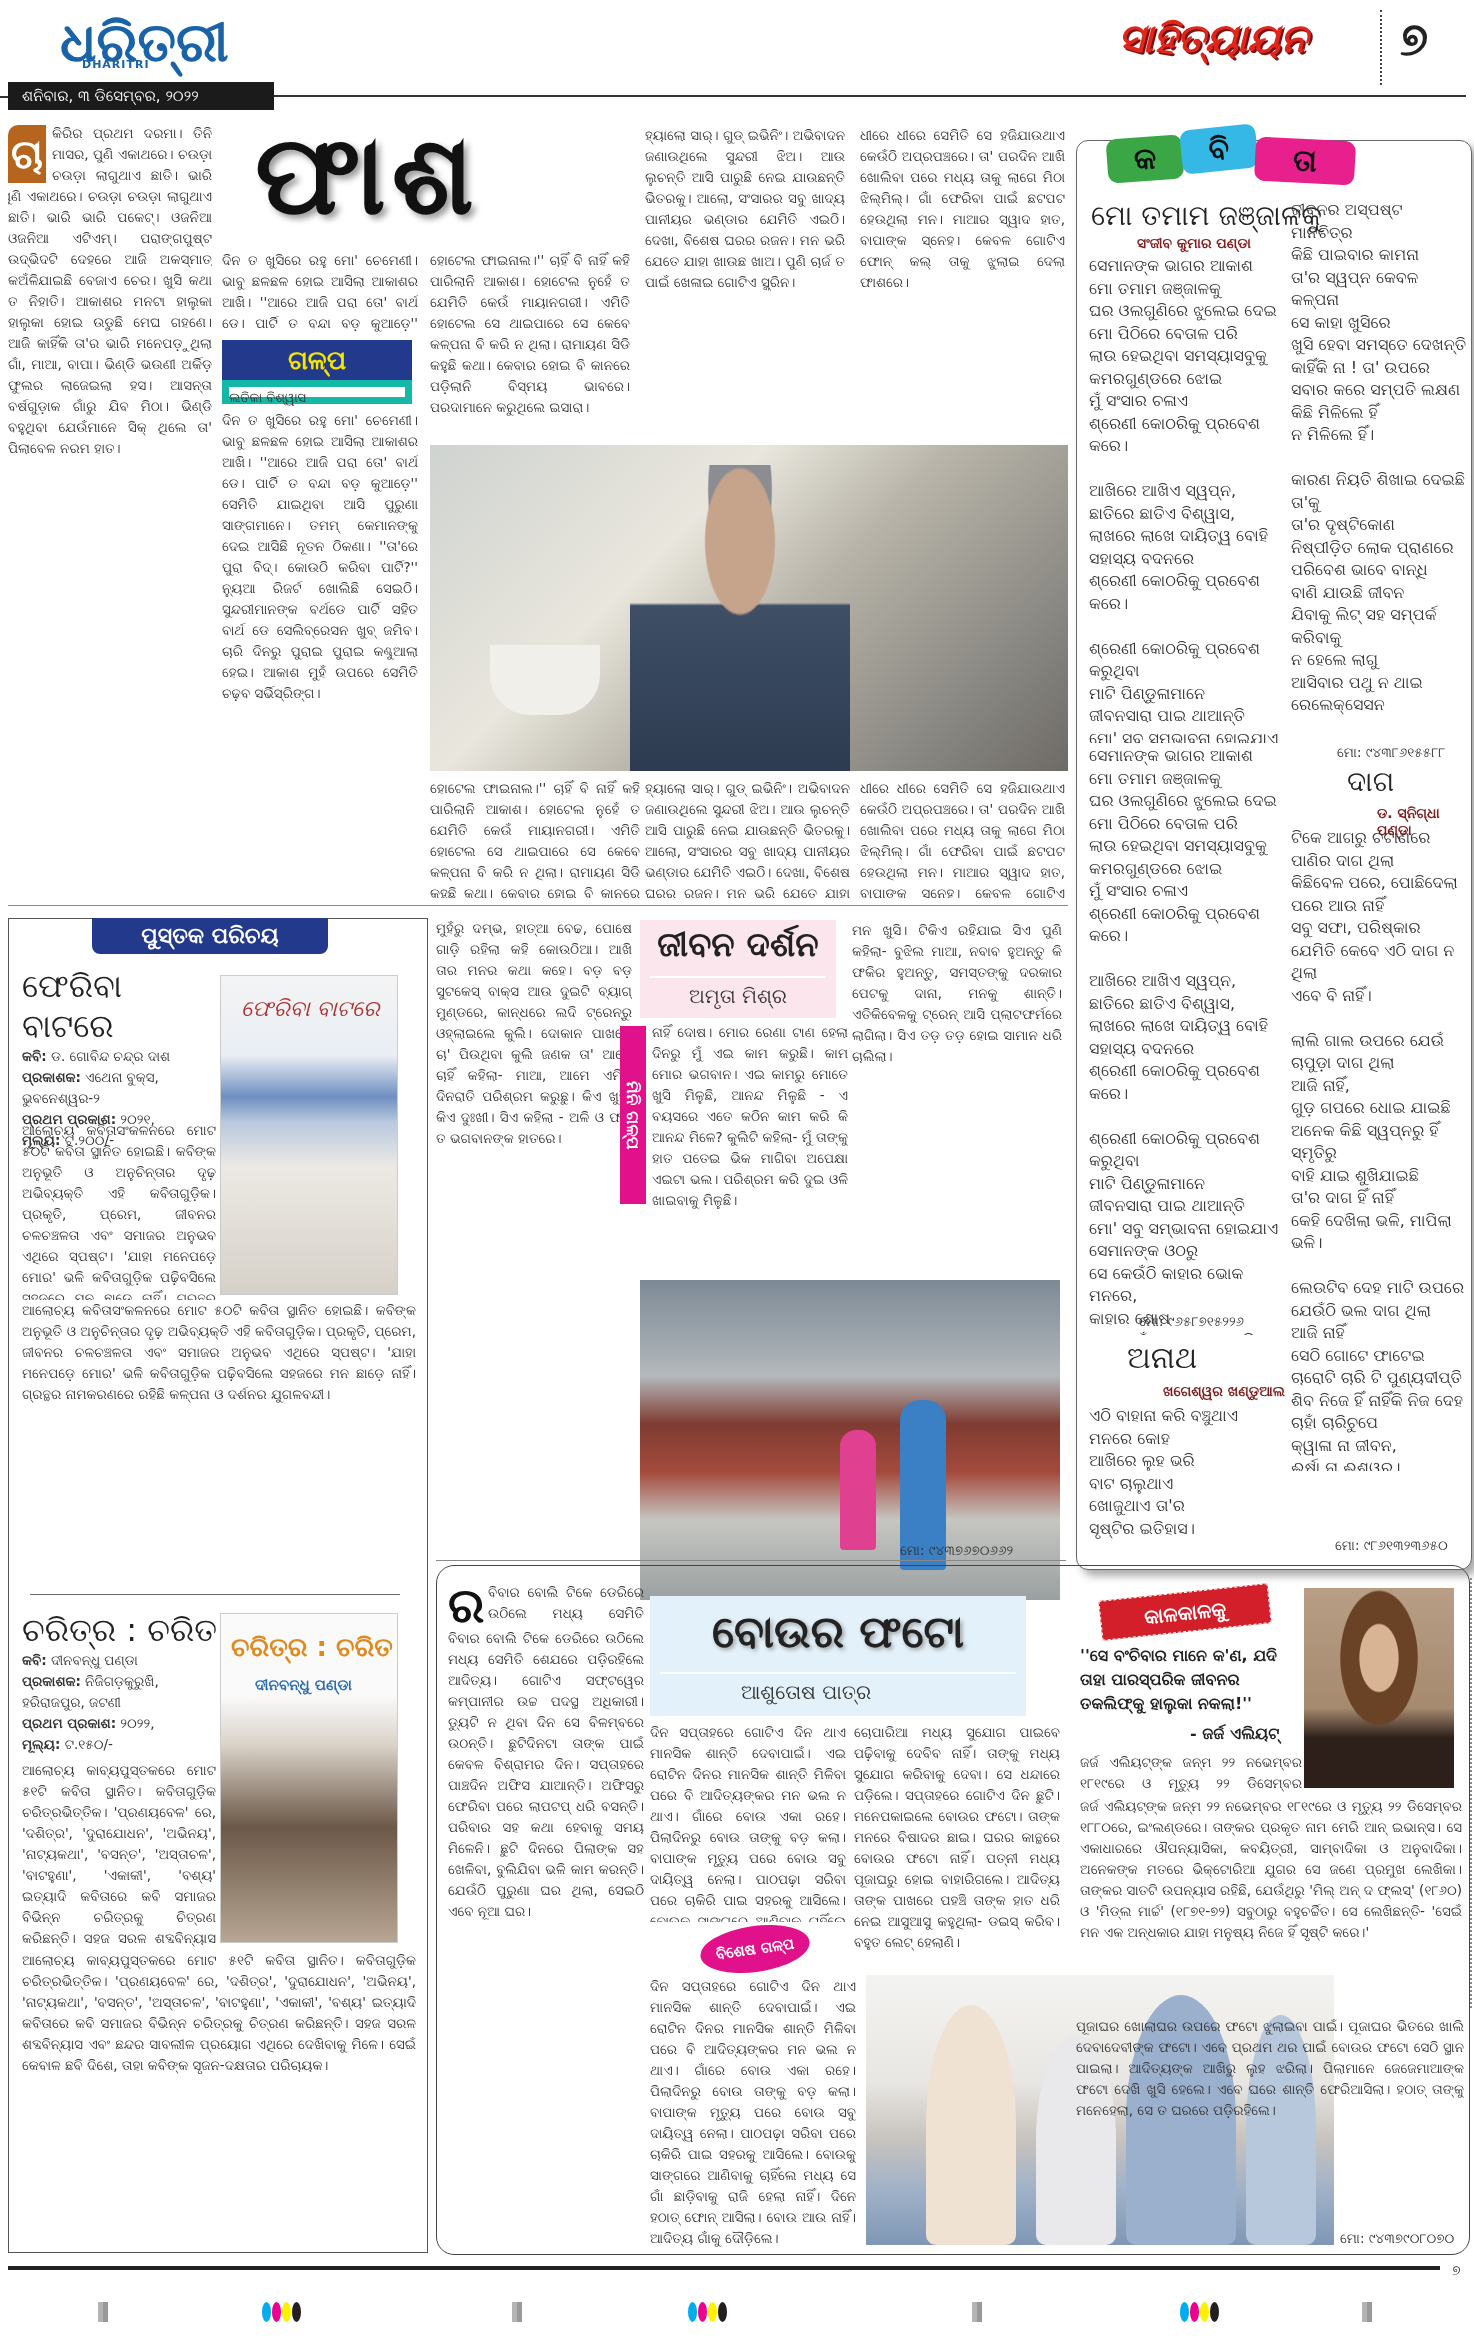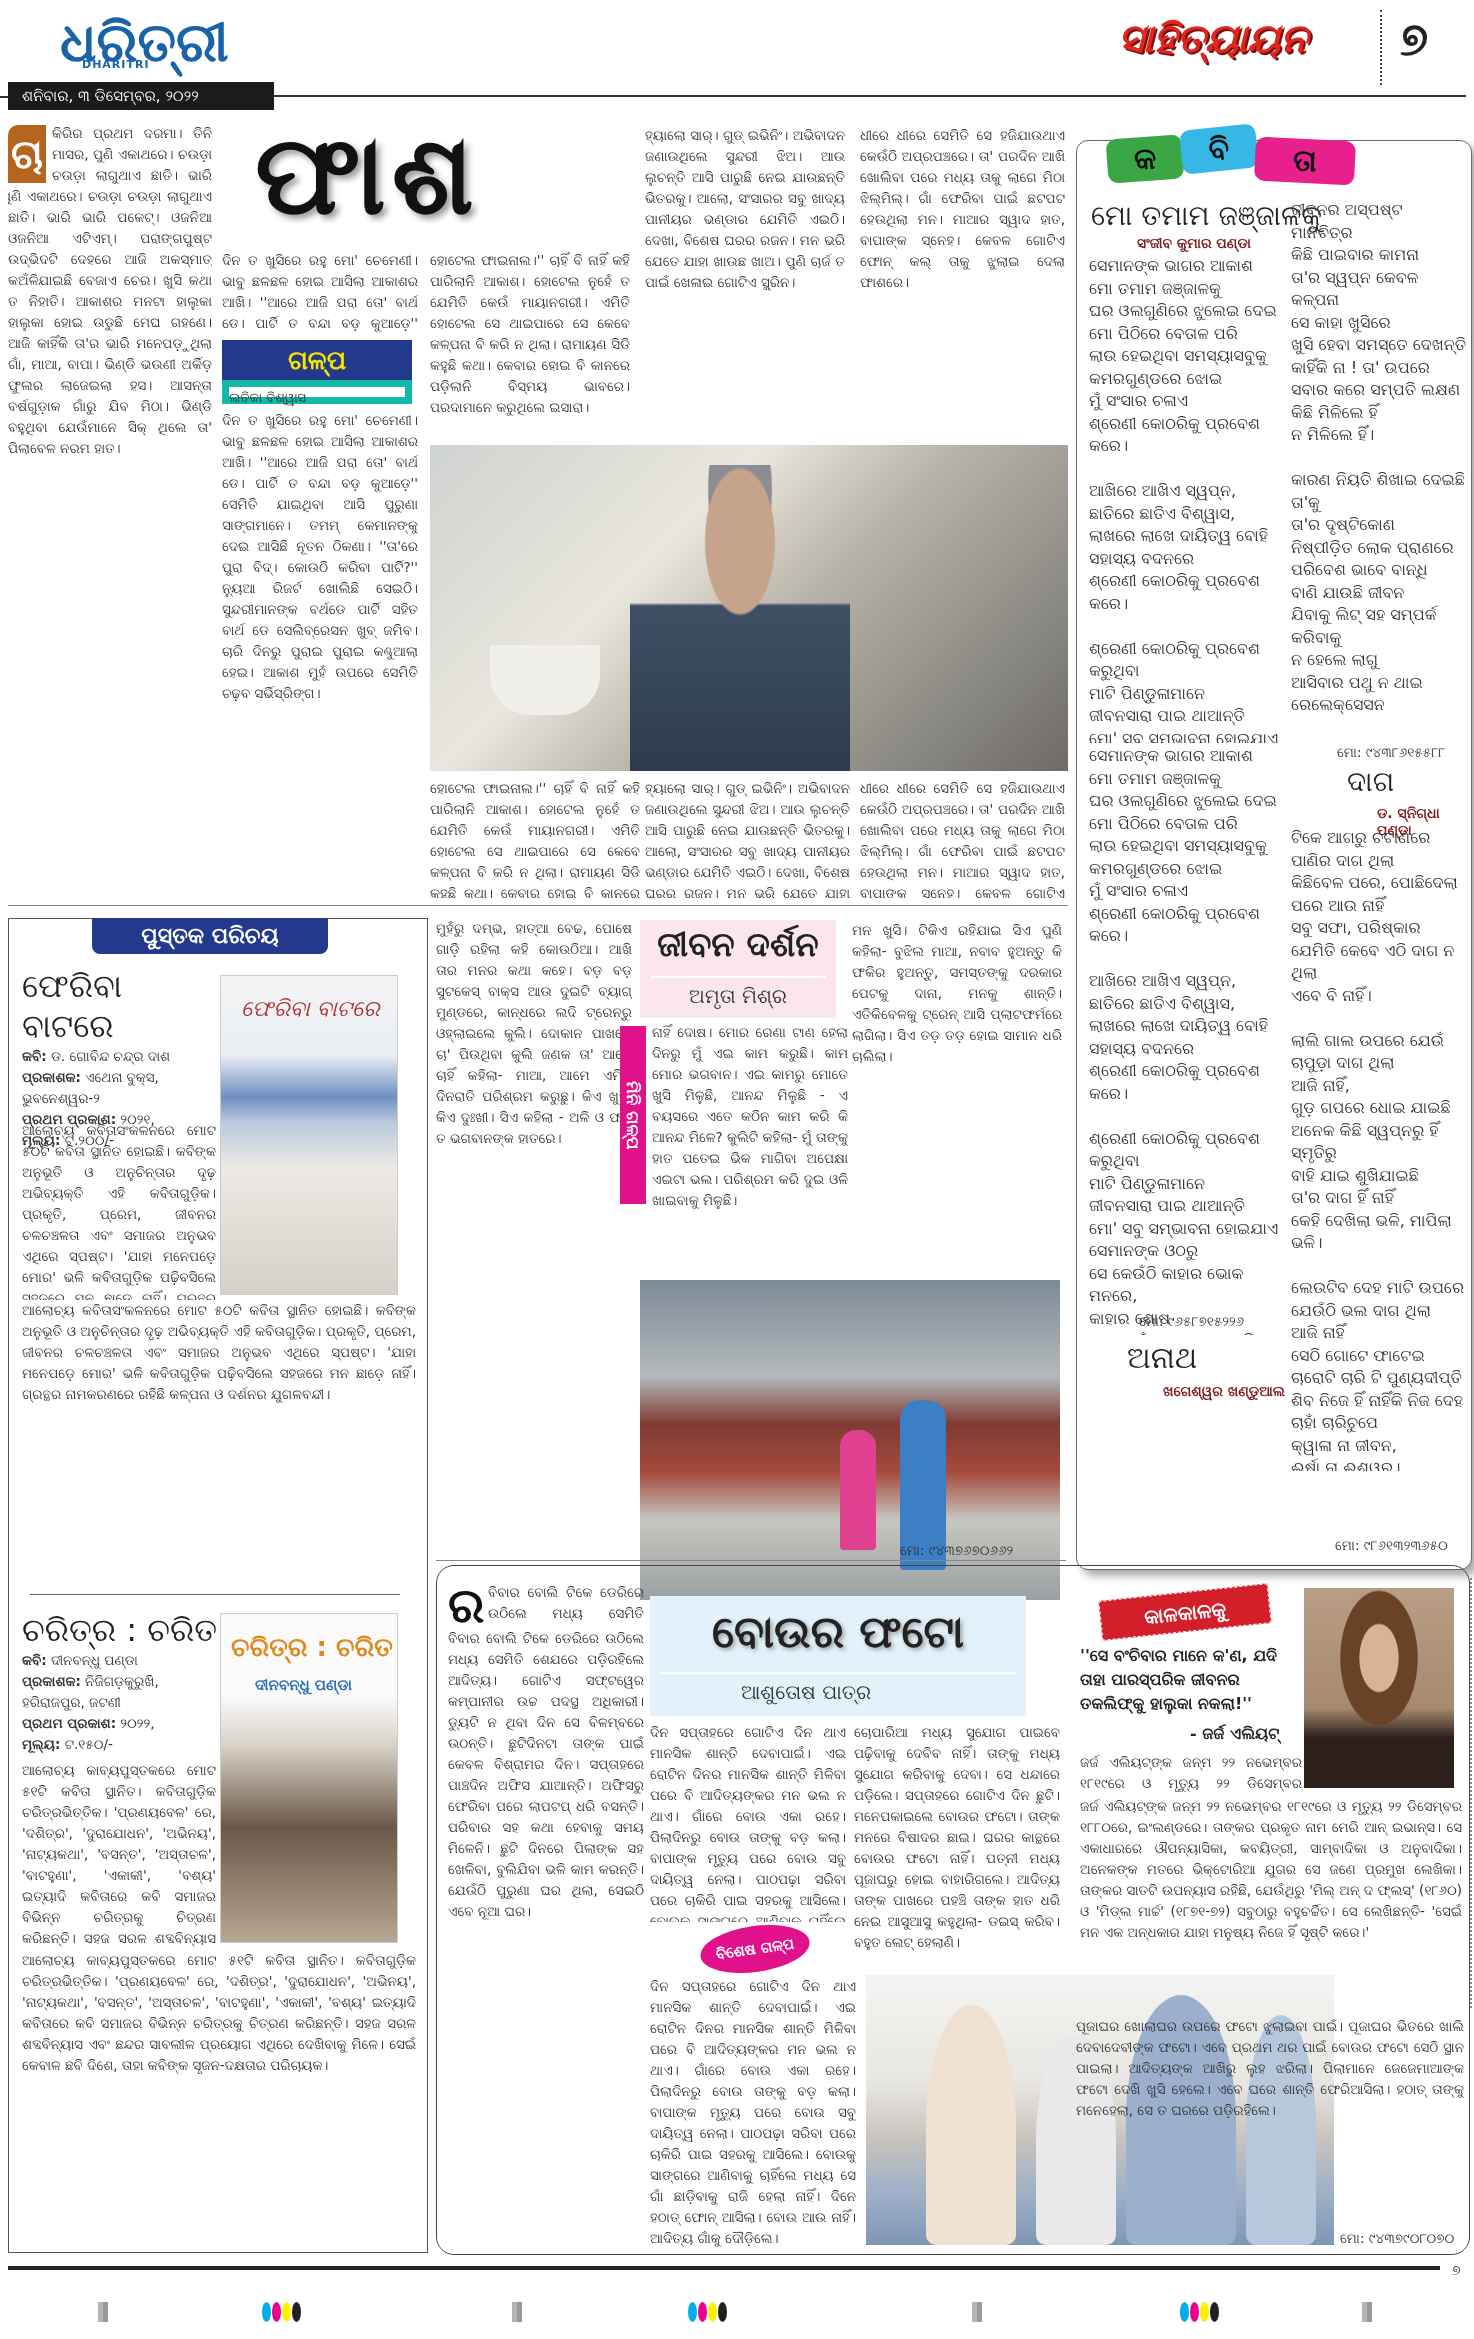--- a/index.html
+++ b/index.html
@@ -282,20 +282,26 @@
 ଦାଗ ଲାଗିଲା ବେଳେ ଦିଶେ ନାହିଁ
 ଛାଡ଼ିଲା ବେଳେ ବି ଦିଶେନାହିଁ
 କିଏ ଜାଣିଛି,
 କିଏ ଜାଣିଛି,
 ଦାଗ ସେଠୁ ଛାଡ଼େ କି ନାହିଁ।</div>
   <div class="abs poem-contact" style="left:258px; top:1396px;">ମୋ: ୯୮୬୧୩୨୩୬୫୦</div>
 
   <div class="abs poem-contact" style="left:62px; top:1172px;">ମୋ: ୯୬୫୮୭୧୫୨୨୬</div>
   <div class="abs poem-title" style="left:50px; top:1200px; font-size:30px;">ଅନାଥ</div>
   <div class="abs poem-author" style="left:86px; top:1242px;">ଖଗେଶ୍ୱର ଖଣ୍ଡୁଆଲ</div>
+  <div class="abs poem" style="left:12px; top:1264px; width:194px; height:140px; overflow:hidden;">ଏଠି ବାହାନା କରି ବଞ୍ଚୁଥାଏ
+ମନରେ କୋହ
+ଆଖିରେ ଲୁହ ଭରି
+ବାଟ ଚାଲୁଥାଏ
+ଖୋଜୁଥାଏ ତା'ର
+ସୃଷ୍ଟିର ଇତିହାସ।</div>
 </div>
 
 <div class="abs book-box"></div>
 <div class="abs book-header">ପୁସ୍ତକ ପରିଚୟ</div>
 
 <div class="abs" style="left:22px; top:966px; width:200px;">
   <div class="book-title">ଫେରିବା ବାଟରେ</div>
   <div class="meta-line"><b>କବି:</b> <span>ଡ. ଗୋବିନ୍ଦ ଚନ୍ଦ୍ର ଦାଶ</span></div>
   <div class="meta-line"><b>ପ୍ରକାଶକ:</b> <span>ଏଥେନା ବୁକ୍ସ, ଭୁବନେଶ୍ୱର-୨</span></div>
   <div class="meta-line"><b>ପ୍ରଥମ ପ୍ରକାଶ:</b> <span>୨୦୨୧,</span></div>

